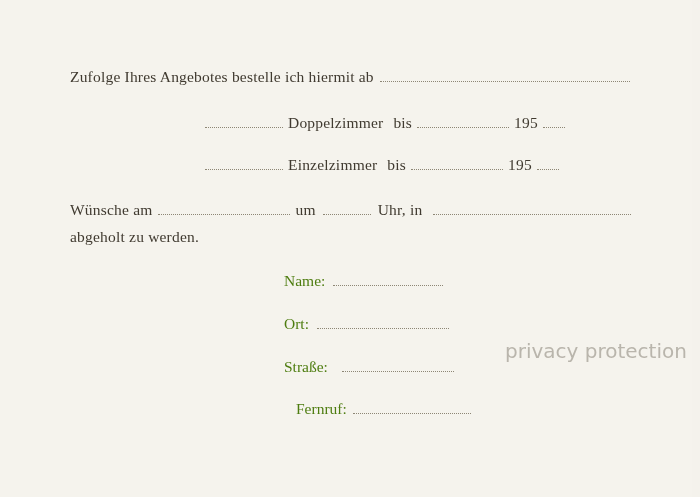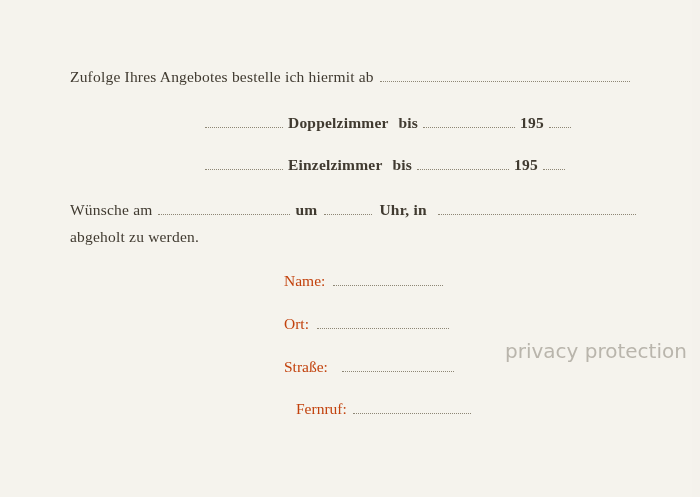--- a/index.html
+++ b/index.html
@@ -59,21 +59,21 @@
 
   
   #l3 {
     left: 205px;
     top: 156px;
   }
   #l3 .lead { width: 78px; }
   #l3 .mid  { width: 92px; }
   #l3 .tail { width: 22px; }
 
-  .word { padding: 0 5px; font-weight: bold; }
+  .word { padding: 0 5px; }
 
   
   #l4 {
     left: 70px;
     top: 201px;
   }
   #l4 .d1 { width: 132px; margin-left: 6px; }
   #l4 .d2 { width: 48px; margin: 0 2px; }
   #l4 .d3 { width: 198px; margin-left: 6px; }
 
@@ -81,21 +81,21 @@
   #l5 {
     left: 70px;
     top: 228px;
   }
 
   
   .field {
     position: absolute;
     font-size: 15.5px;
     white-space: nowrap;
-    color: #c2410c;
+    color: #4d7c0f;
   }
   .field .flabel { display: inline-block; }
   .field .fdots {
     display: inline-block;
     border-bottom: 1px dotted #8d8675;
     height: 0.85em;
     vertical-align: baseline;
   }
 
   #f1 { left: 284px; top: 272px; }

